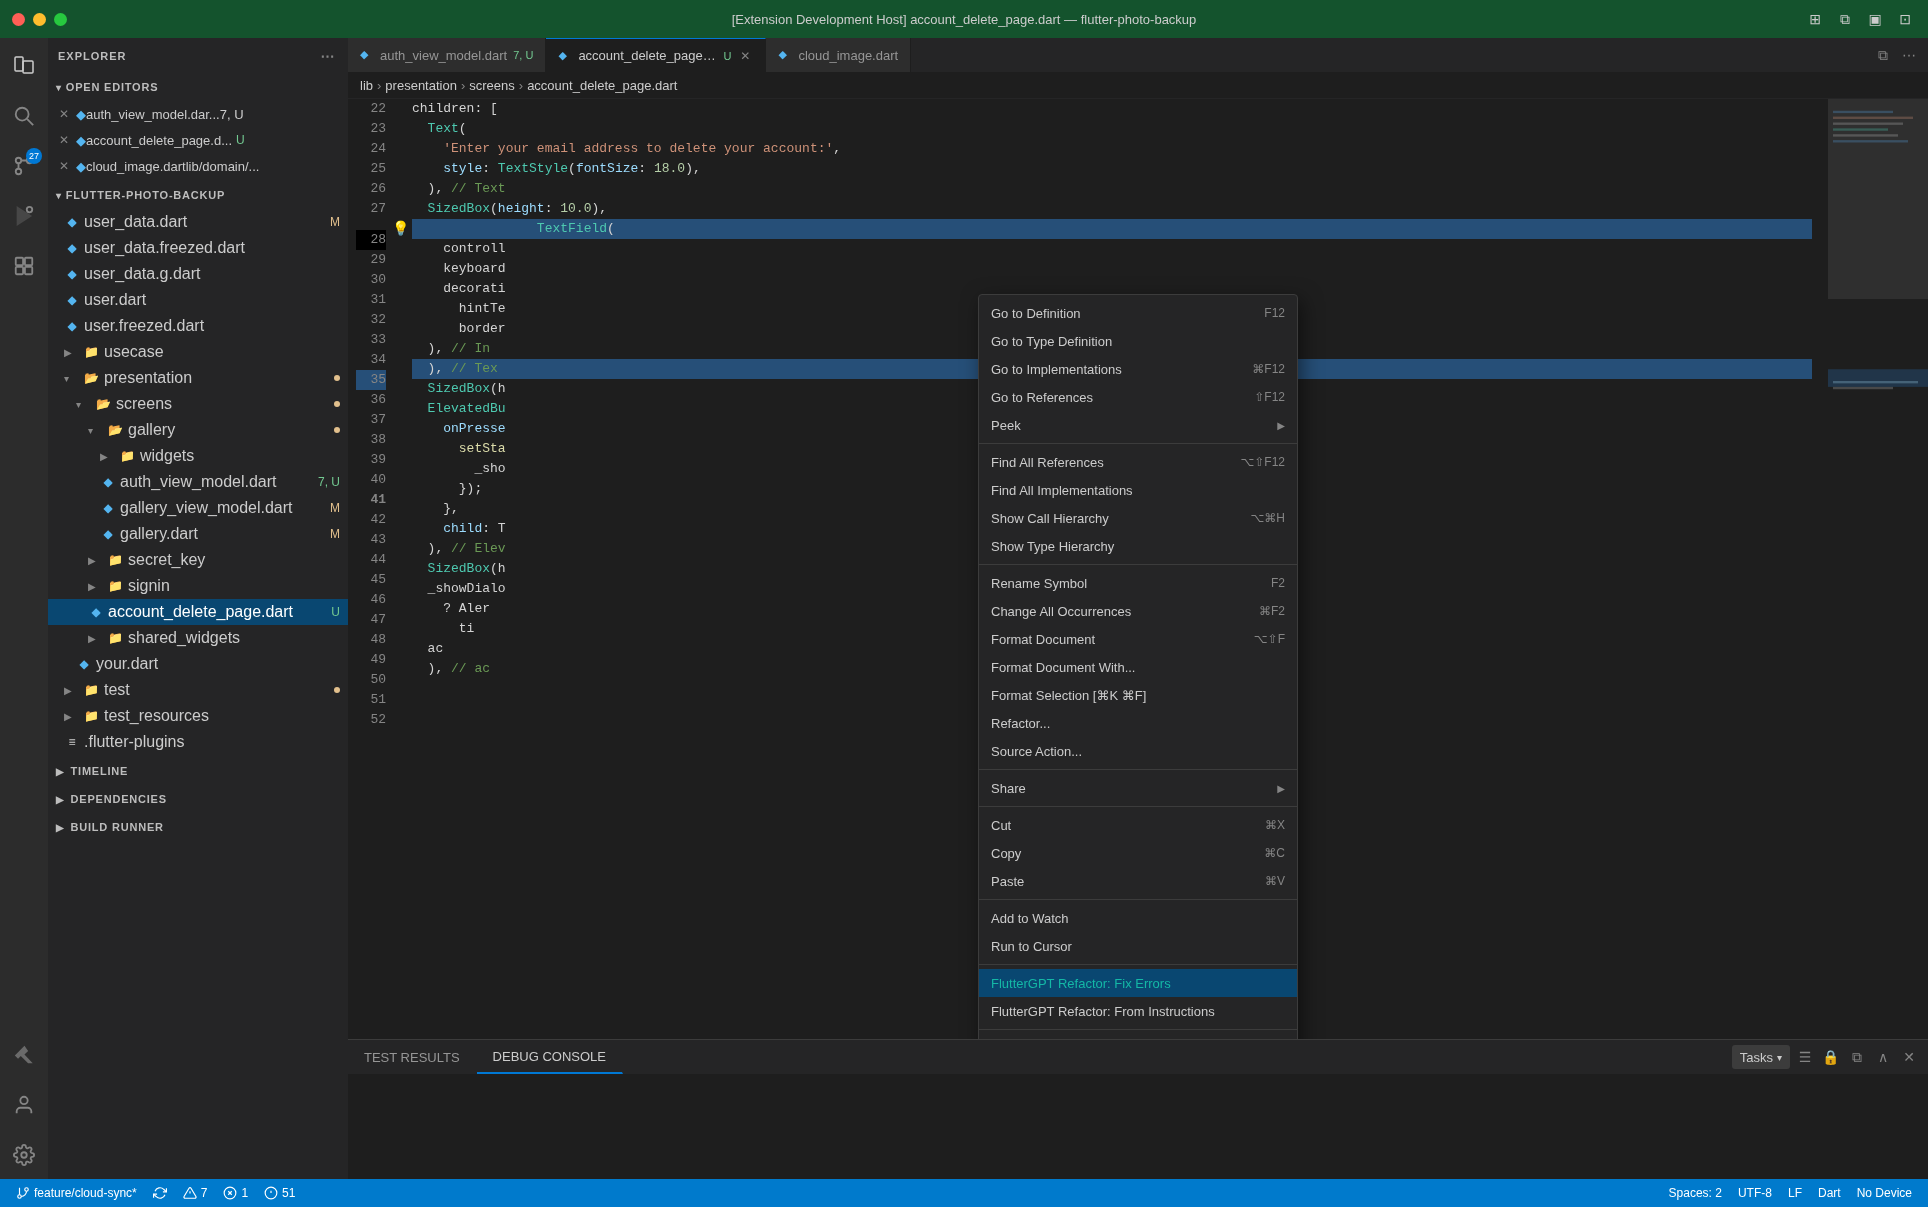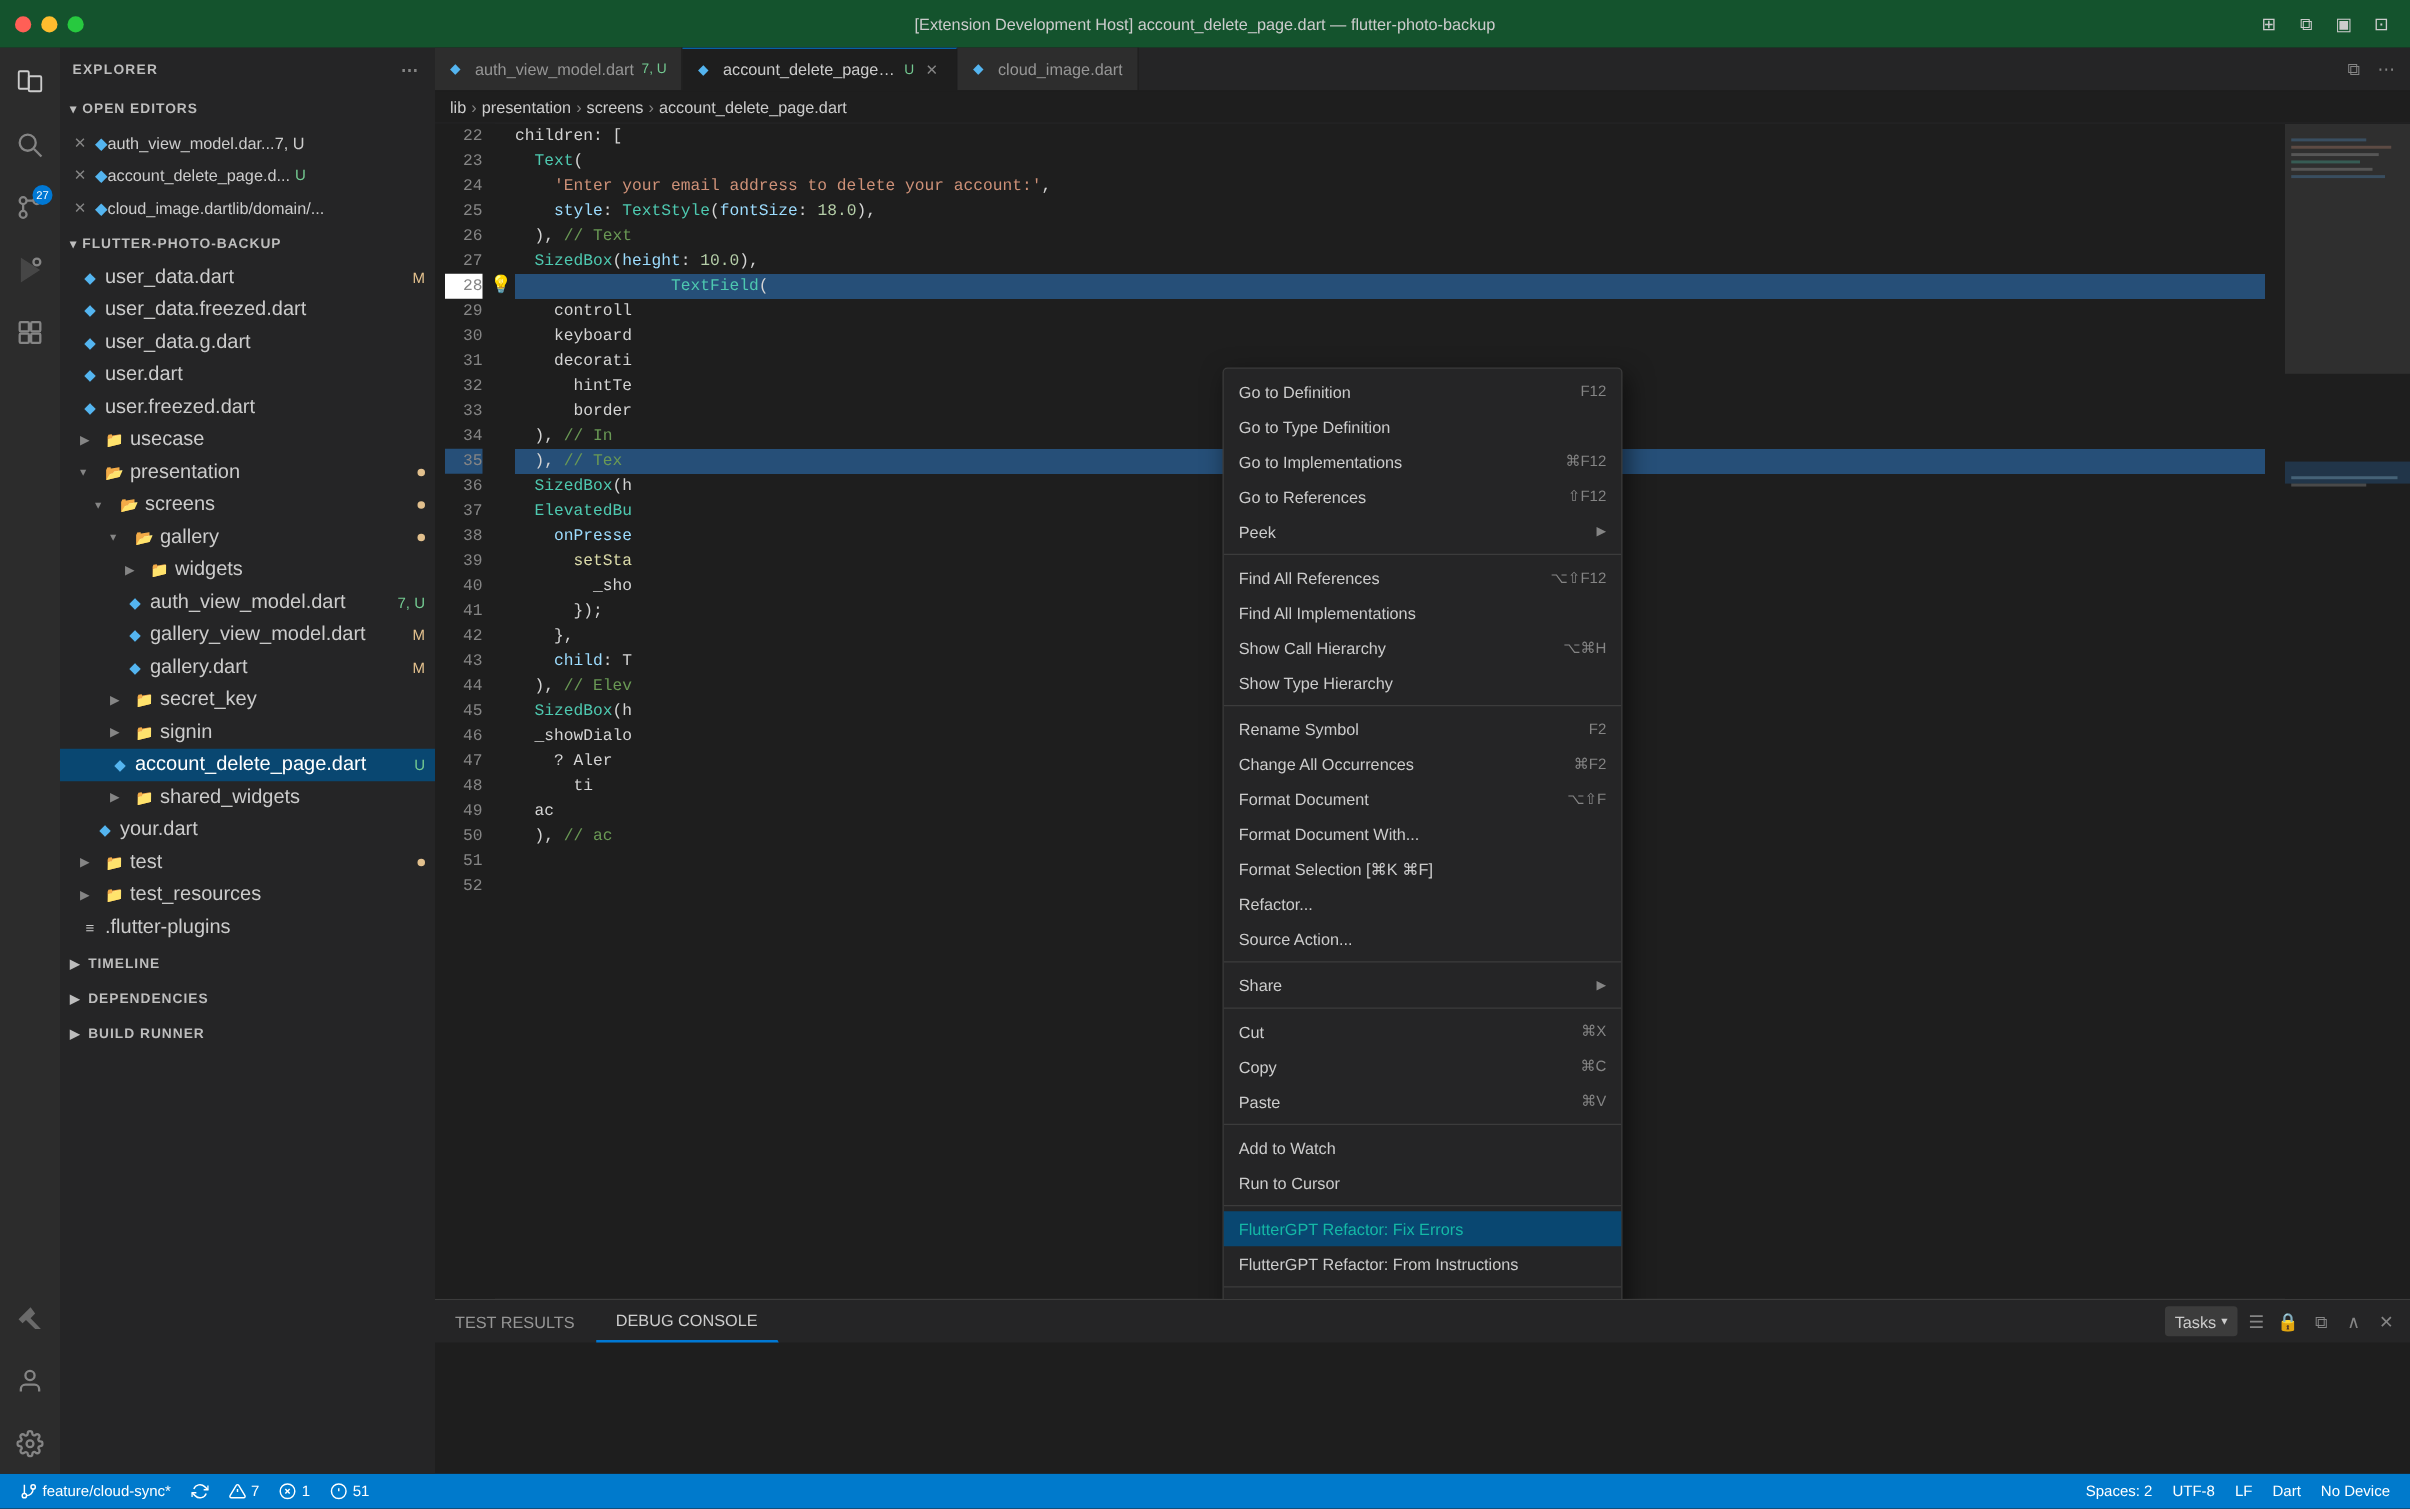--- a/index.html
+++ b/index.html
@@ -806,34 +806,34 @@
 
       <div id="editor-content">
 
         <div id="line-numbers">
           <div style="height:20px;">22</div>
           <div style="height:20px;">23</div>
           <div style="height:20px;">24</div>
           <div style="height:20px;">25</div>
           <div style="height:20px;">26</div>
           <div style="height:20px;">27</div>
-          <div style="height:20px;background:#ffffff;">28</div>
+          <div style="height:20px;background:#000000;margin-top:11px;">28</div>
           <div style="height:20px;">29</div>
           <div style="height:20px;">30</div>
           <div style="height:20px;">31</div>
           <div style="height:20px;">32</div>
           <div style="height:20px;">33</div>
           <div style="height:20px;">34</div>
           <div style="height:20px;background:#264f78;">35</div>
           <div style="height:20px;">36</div>
           <div style="height:20px;">37</div>
           <div style="height:20px;">38</div>
           <div style="height:20px;">39</div>
           <div style="height:20px;">40</div>
-          <div style="height:20px;">41</div>
+          <div style="height:20px;font-weight:bold;">41</div>
           <div style="height:20px;">42</div>
           <div style="height:20px;">43</div>
           <div style="height:20px;">44</div>
           <div style="height:20px;">45</div>
           <div style="height:20px;">46</div>
           <div style="height:20px;">47</div>
           <div style="height:20px;">48</div>
           <div style="height:20px;">49</div>
           <div style="height:20px;">50</div>
           <div style="height:20px;">51</div>

